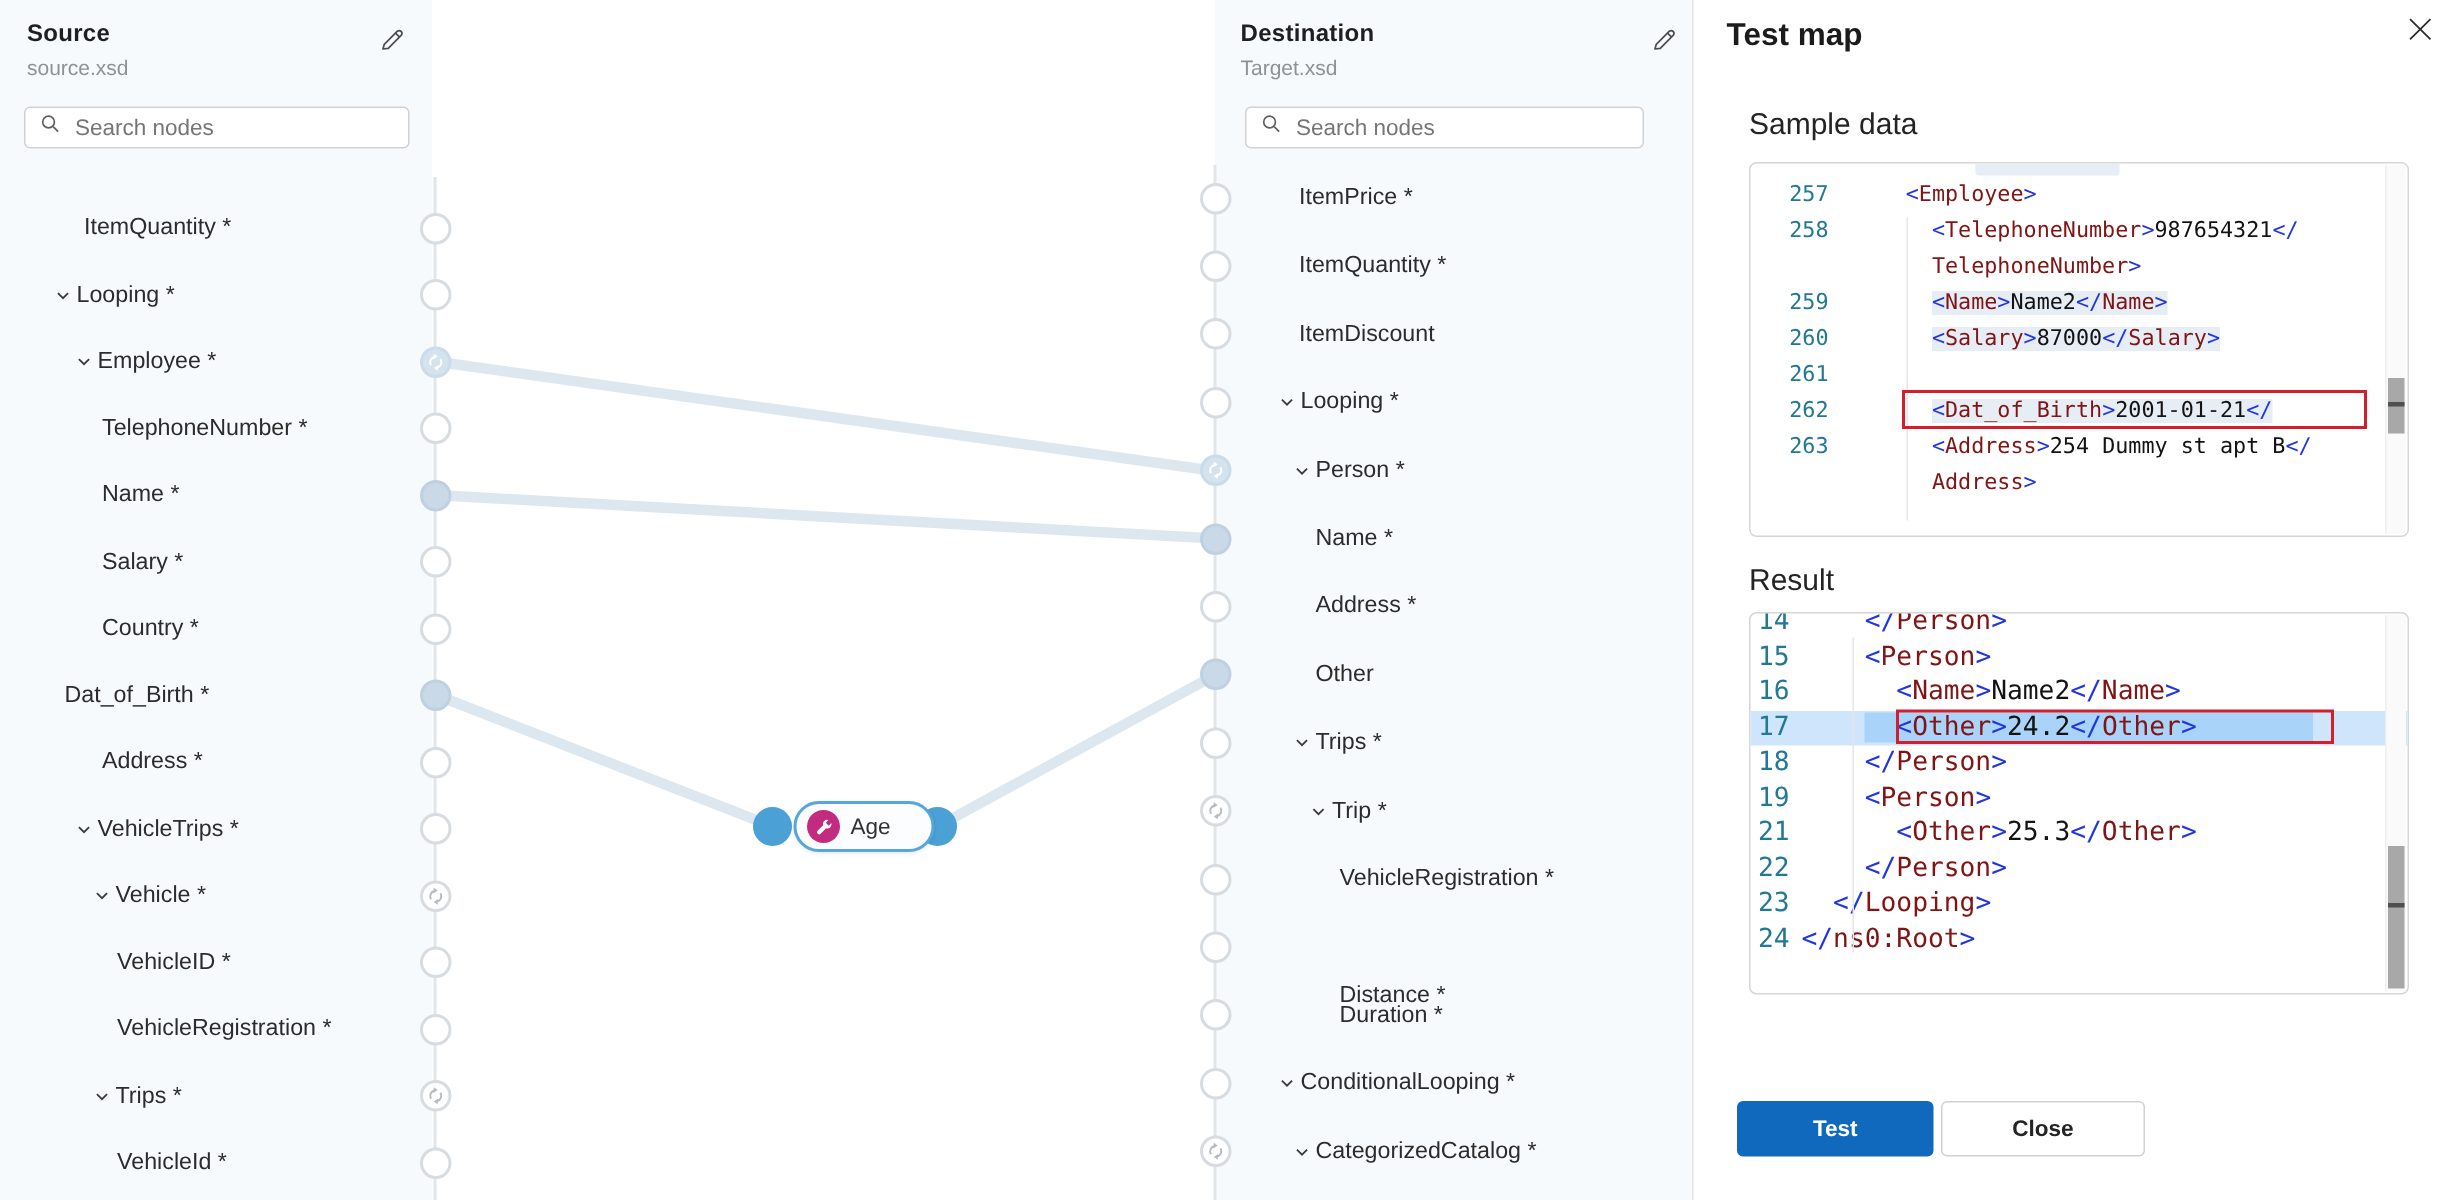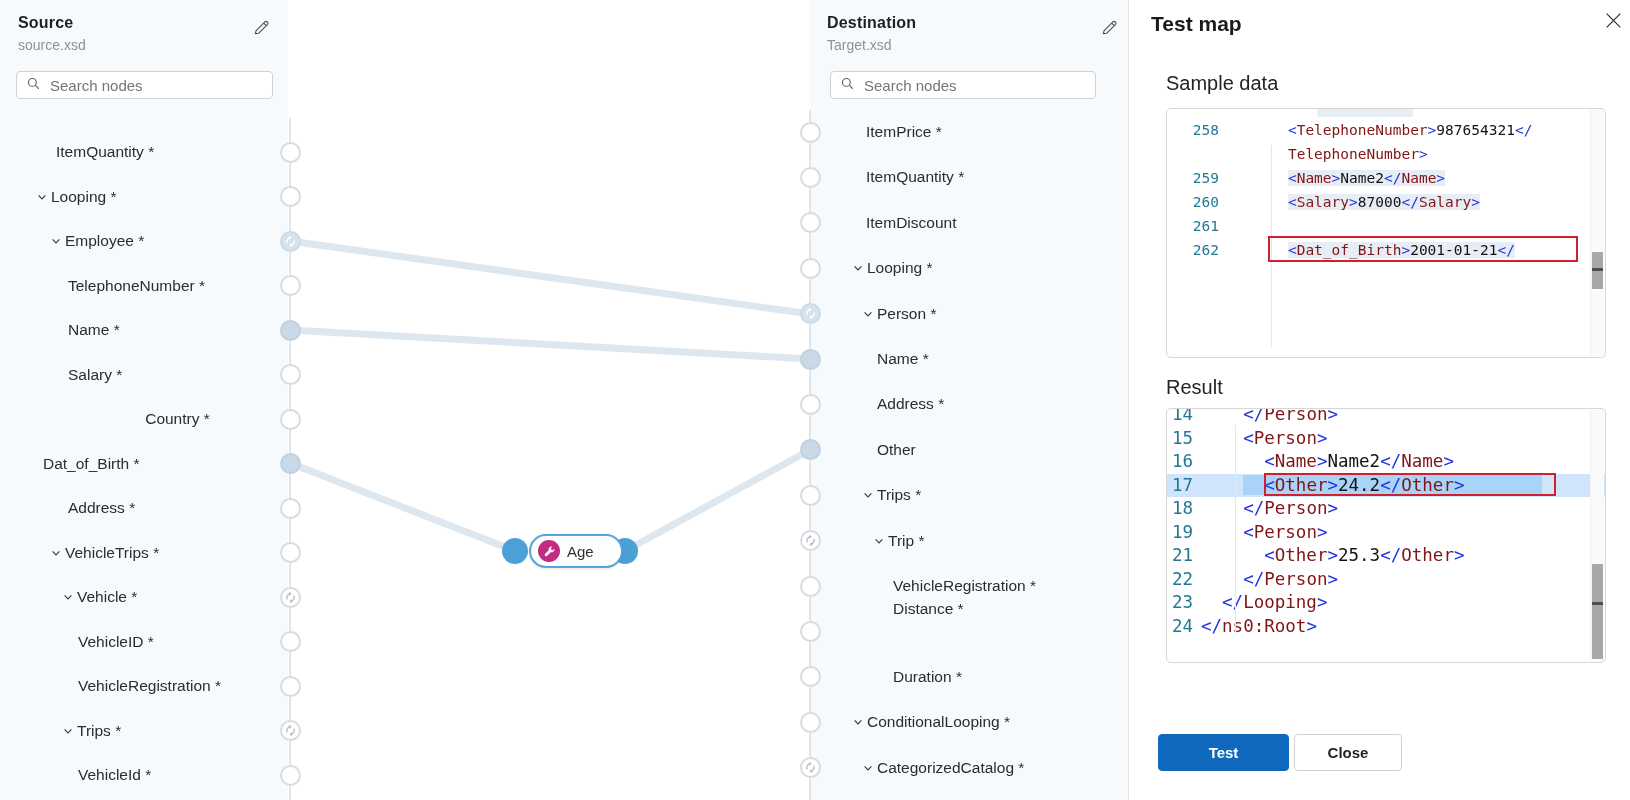--- a/index.html
+++ b/index.html
@@ -91,21 +91,21 @@
   #sample-sb-thumb{top:142px;height:37px}
   #result-sb-thumb{top:154px;bottom:2px}
   .sb-mark{position:absolute;left:0;right:0;height:3px;background:#4f4f4f}
   #sample-sb-thumb .sb-mark{top:16px}
   #result-sb-thumb .sb-mark{top:38px}
 
   .btn{position:absolute;top:734px;height:37px;border-radius:4px;font-size:15px;font-weight:600;
       display:flex;align-items:center;justify-content:center;cursor:pointer;box-sizing:border-box;
       font-family:"Liberation Sans",sans-serif}
   #test-btn{left:29px;width:131px;background:#1169bd;color:#fff;border:1px solid #1169bd}
-  #close-btn{left:165px;width:108px;background:#fff;color:#242424;border:1px solid #d1d1d1}
+  #close-btn{left:165px;width:136px;background:#fff;color:#242424;border:1px solid #d1d1d1}
 </style>
 </head>
 <body>
 
 <svg id="wires" width="1630" height="800">
   <path d="M290 241 L810 314" stroke="#dde7f0" stroke-width="7" fill="none" stroke-linecap="round"></path>
   <path d="M290 330 L810 359" stroke="#dde7f0" stroke-width="7" fill="none" stroke-linecap="round"></path>
   <path d="M290 463 L515 551" stroke="#dde7f0" stroke-width="7" fill="none" stroke-linecap="round"></path>
   <path d="M625 551 L810 450" stroke="#dde7f0" stroke-width="7" fill="none" stroke-linecap="round"></path>
 </svg>
@@ -173,21 +173,21 @@
     </div>
     <div class="tree-row src-row lvl2" style="top: 264px;">
       <span>TelephoneNumber *</span>
     </div>
     <div class="tree-row src-row lvl2" style="top: 308.5px;">
       <span>Name *</span>
     </div>
     <div class="tree-row src-row lvl2" style="top: 353px;">
       <span>Salary *</span>
     </div>
-    <div class="tree-row src-row lvl2" style="top: 397.5px; justify-content: center;">
+    <div class="tree-row src-row lvl2" style="top: 397.5px;">
       <span>Country *</span>
     </div>
     <div class="tree-row src-row lvl2" style="top: 442px; padding-left: 43px;">
       <span>Dat_of_Birth *</span>
     </div>
     <div class="tree-row src-row lvl2" style="top: 486.5px;">
       <span>Address *</span>
     </div>
     <div class="tree-row src-row lvl1" style="top: 531px;">
       <span class="chevron">
@@ -270,21 +270,21 @@
       <span class="chevron">
         <svg width="12" height="12" viewBox="0 0 12 12" fill="none">
           <path d="M2.6 4.4 L6 7.8 L9.4 4.4" stroke="#3b3b3b" stroke-width="1.2"></path>
         </svg>
       </span>
       <span>Trip *</span>
     </div>
     <div class="tree-row dst-row lvl3" style="top: 564.5px;">
       <span>VehicleRegistration *</span>
     </div>
-    <div class="tree-row dst-row lvl3" style="top: 587px;">
+    <div class="tree-row dst-row lvl3" style="top: 630px; align-items: flex-end;">
       <span>Distance *</span>
     </div>
     <div class="tree-row dst-row lvl3" style="top: 655.3px;">
       <span>Duration *</span>
     </div>
     <div class="tree-row dst-row lvl0" style="top: 700.7px;">
       <span class="chevron">
         <svg width="12" height="12" viewBox="0 0 12 12" fill="none">
           <path d="M2.6 4.4 L6 7.8 L9.4 4.4" stroke="#3b3b3b" stroke-width="1.2"></path>
         </svg>
@@ -409,35 +409,42 @@
   </div>
 
   <div class="section-label" id="sample-label">Sample data</div>
   <div class="code-box" id="sample-box">
     <div class="guide"></div>
     <div class="sliver">
         <div class="sliver-chip"></div>
       </div>
     <div class="clines">
         <div class="cline">
+          <div class="crow"><span class="cnum">257</span><span class="ccode">  <span><span class="tk-p">&lt;</span><span class="tk-t">Employee</span><span class="tk-p">&gt;</span></span></span></div>
+        </div>
+        <div class="cline">
           <div class="crow"><span class="cnum">258</span><span class="ccode">    <span><span class="tk-p">&lt;</span><span class="tk-t">TelephoneNumber</span><span class="tk-p">&gt;</span><span class="tk-c">987654321</span><span class="tk-p">&lt;/</span></span></span></div>
           <div class="crow"><span class="cnum"></span><span class="ccode">    <span><span class="tk-t">TelephoneNumber</span><span class="tk-p">&gt;</span></span></span></div>
         </div>
         <div class="cline">
           <div class="crow"><span class="cnum">259</span><span class="ccode">    <span class="hl-seg"><span class="tk-p">&lt;</span><span class="tk-t">Name</span><span class="tk-p">&gt;</span><span class="tk-c">Name2</span><span class="tk-p">&lt;/</span><span class="tk-t">Name</span><span class="tk-p">&gt;</span></span></span></div>
         </div>
         <div class="cline">
           <div class="crow"><span class="cnum">260</span><span class="ccode">    <span class="hl-seg"><span class="tk-p">&lt;</span><span class="tk-t">Salary</span><span class="tk-p">&gt;</span><span class="tk-c">87000</span><span class="tk-p">&lt;/</span><span class="tk-t">Salary</span><span class="tk-p">&gt;</span></span></span></div>
         </div>
         <div class="cline">
           <div class="crow"><span class="cnum">261</span></div>
         </div>
         <div class="cline">
           <div class="crow"><span class="cnum">262</span><span class="ccode">    <span class="hl-seg"><span class="tk-p">&lt;</span><span class="tk-t">Dat_of_Birth</span><span class="tk-p">&gt;</span><span class="tk-c">2001-01-21</span><span class="tk-p">&lt;/</span></span></span></div>
           <div class="red-ov"></div>
+        </div>
+        <div class="cline">
+          <div class="crow"><span class="cnum">263</span><span class="ccode">    <span><span class="tk-p">&lt;</span><span class="tk-t">Address</span><span class="tk-p">&gt;</span><span class="tk-c">254 Dummy st apt B</span><span class="tk-p">&lt;/</span></span></span></div>
+          <div class="crow"><span class="cnum"></span><span class="ccode">    <span><span class="tk-t">Address</span><span class="tk-p">&gt;</span></span></span></div>
         </div>
       </div>
     <div class="sb">
       <div class="sb-thumb" id="sample-sb-thumb">
           <div class="sb-mark"></div>
         </div>
     </div>
   </div>
 
   <div class="section-label" id="result-label">Result</div>

